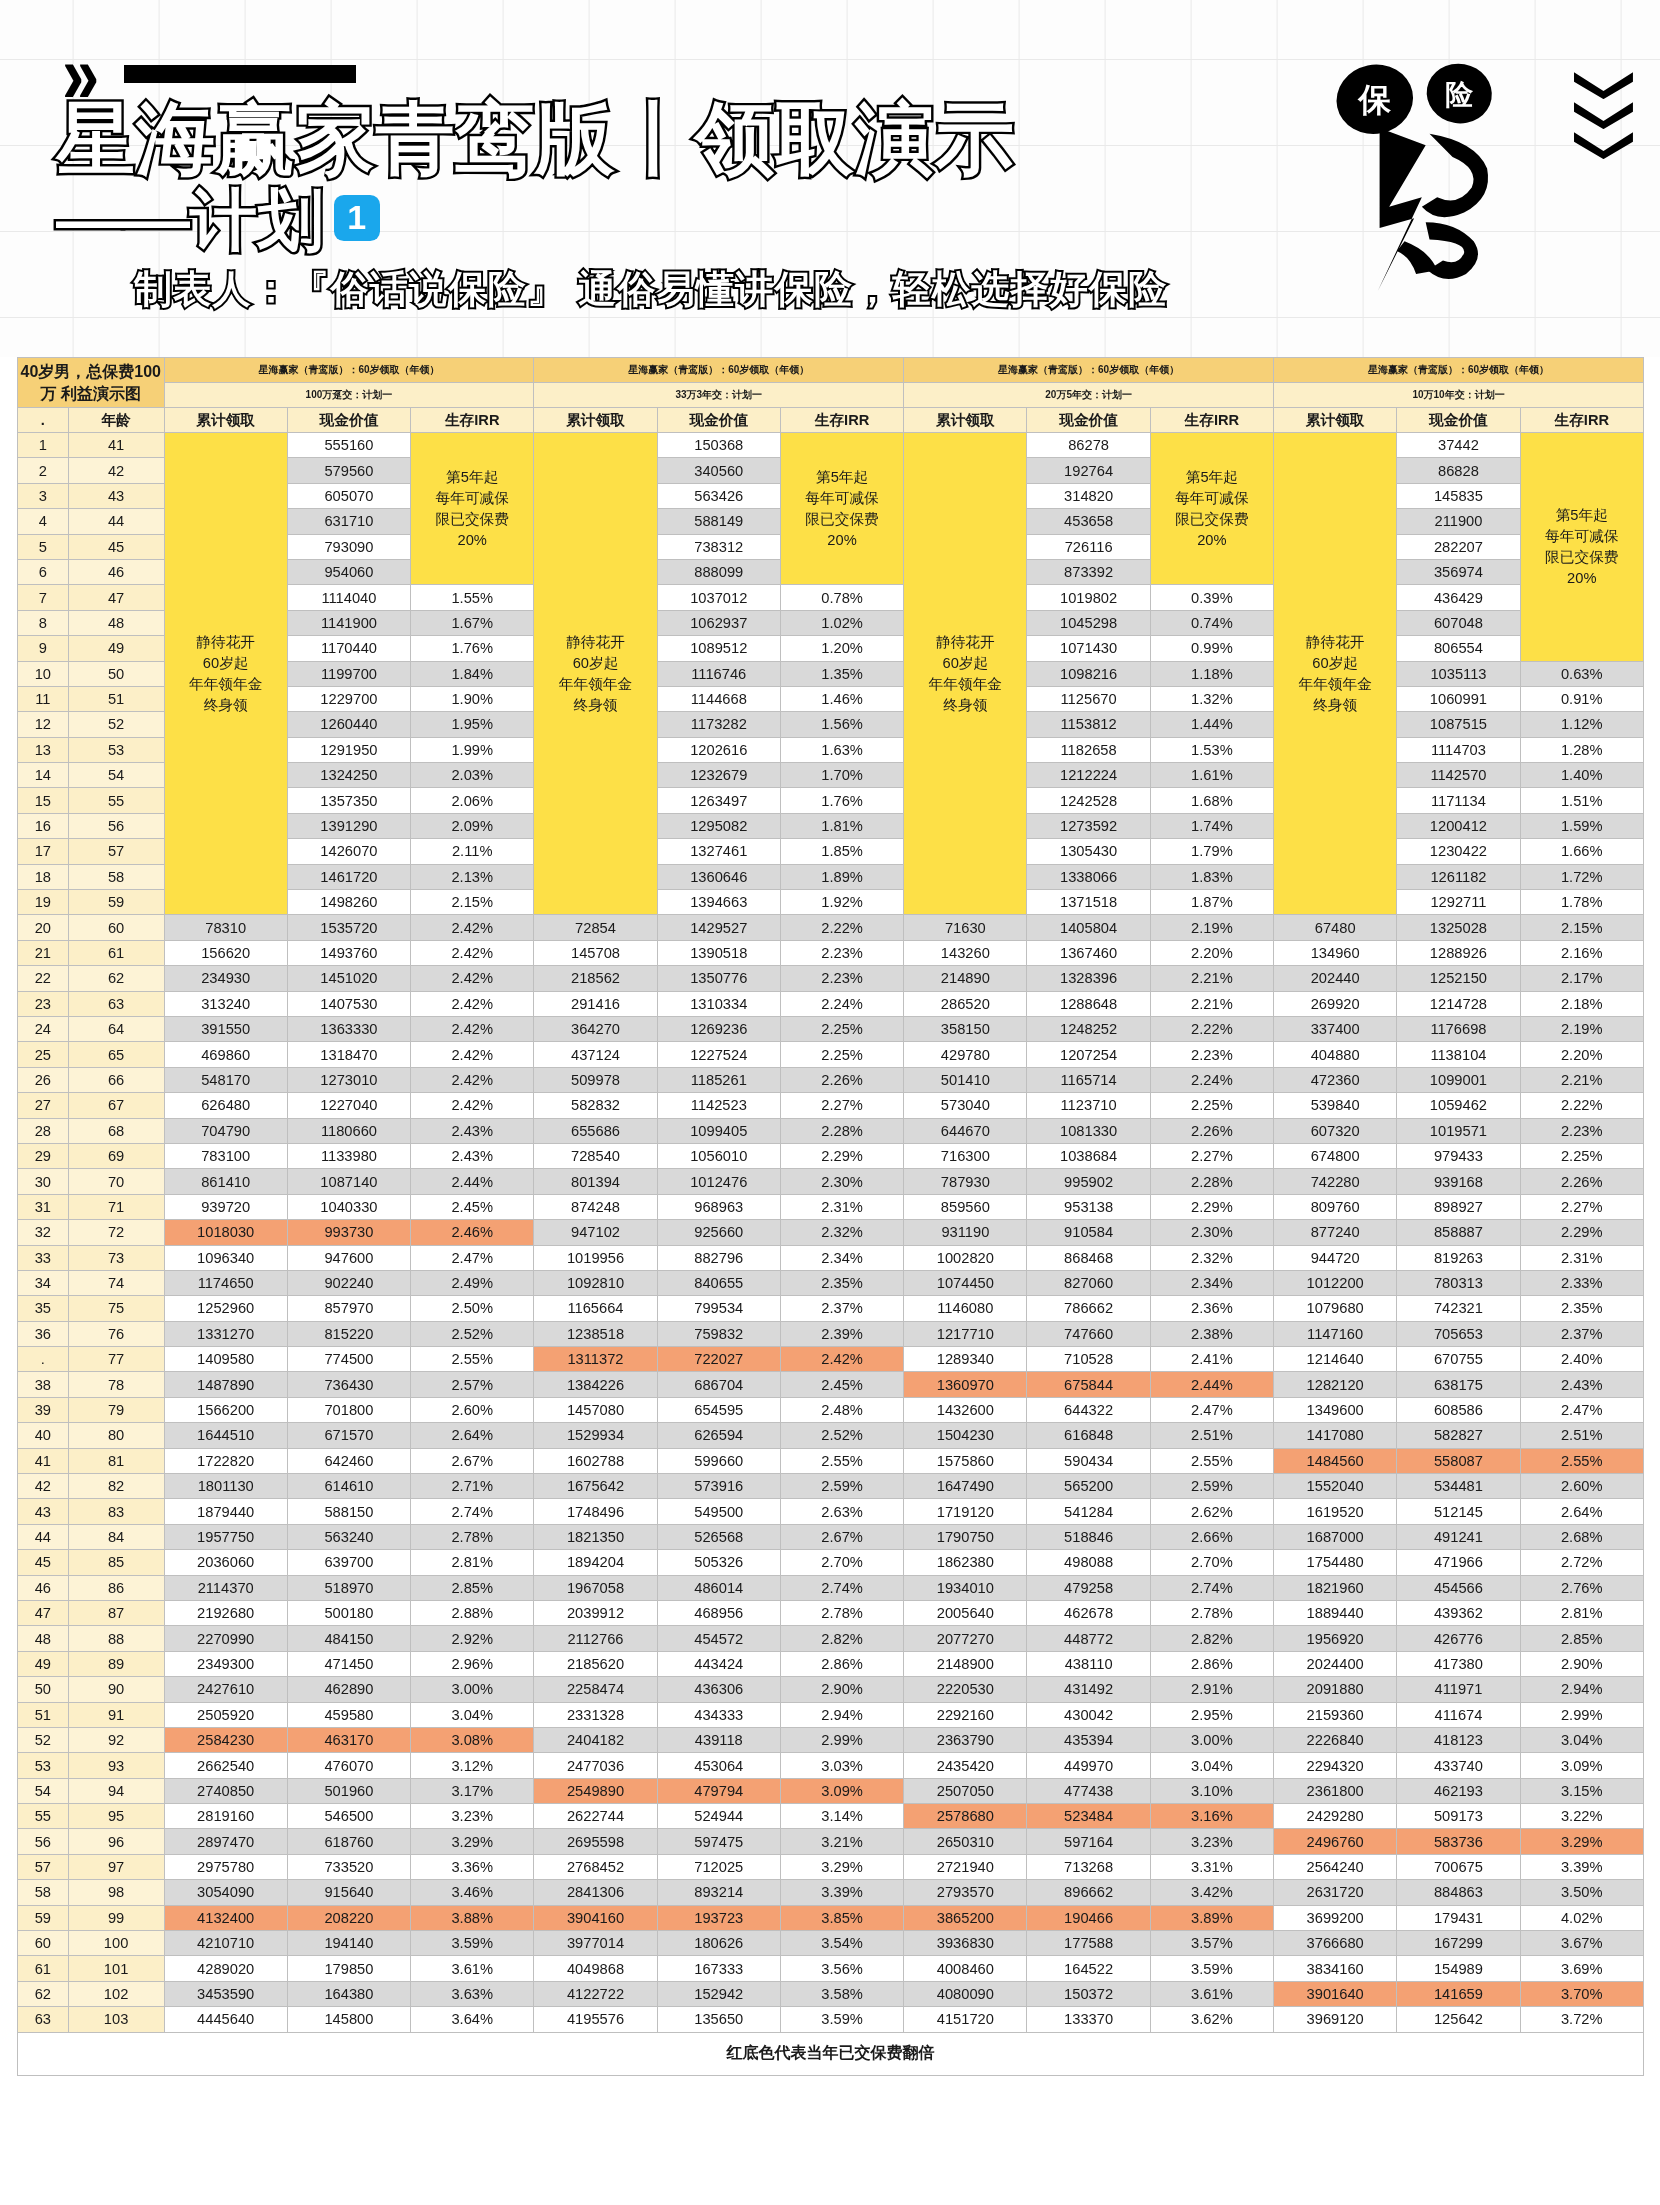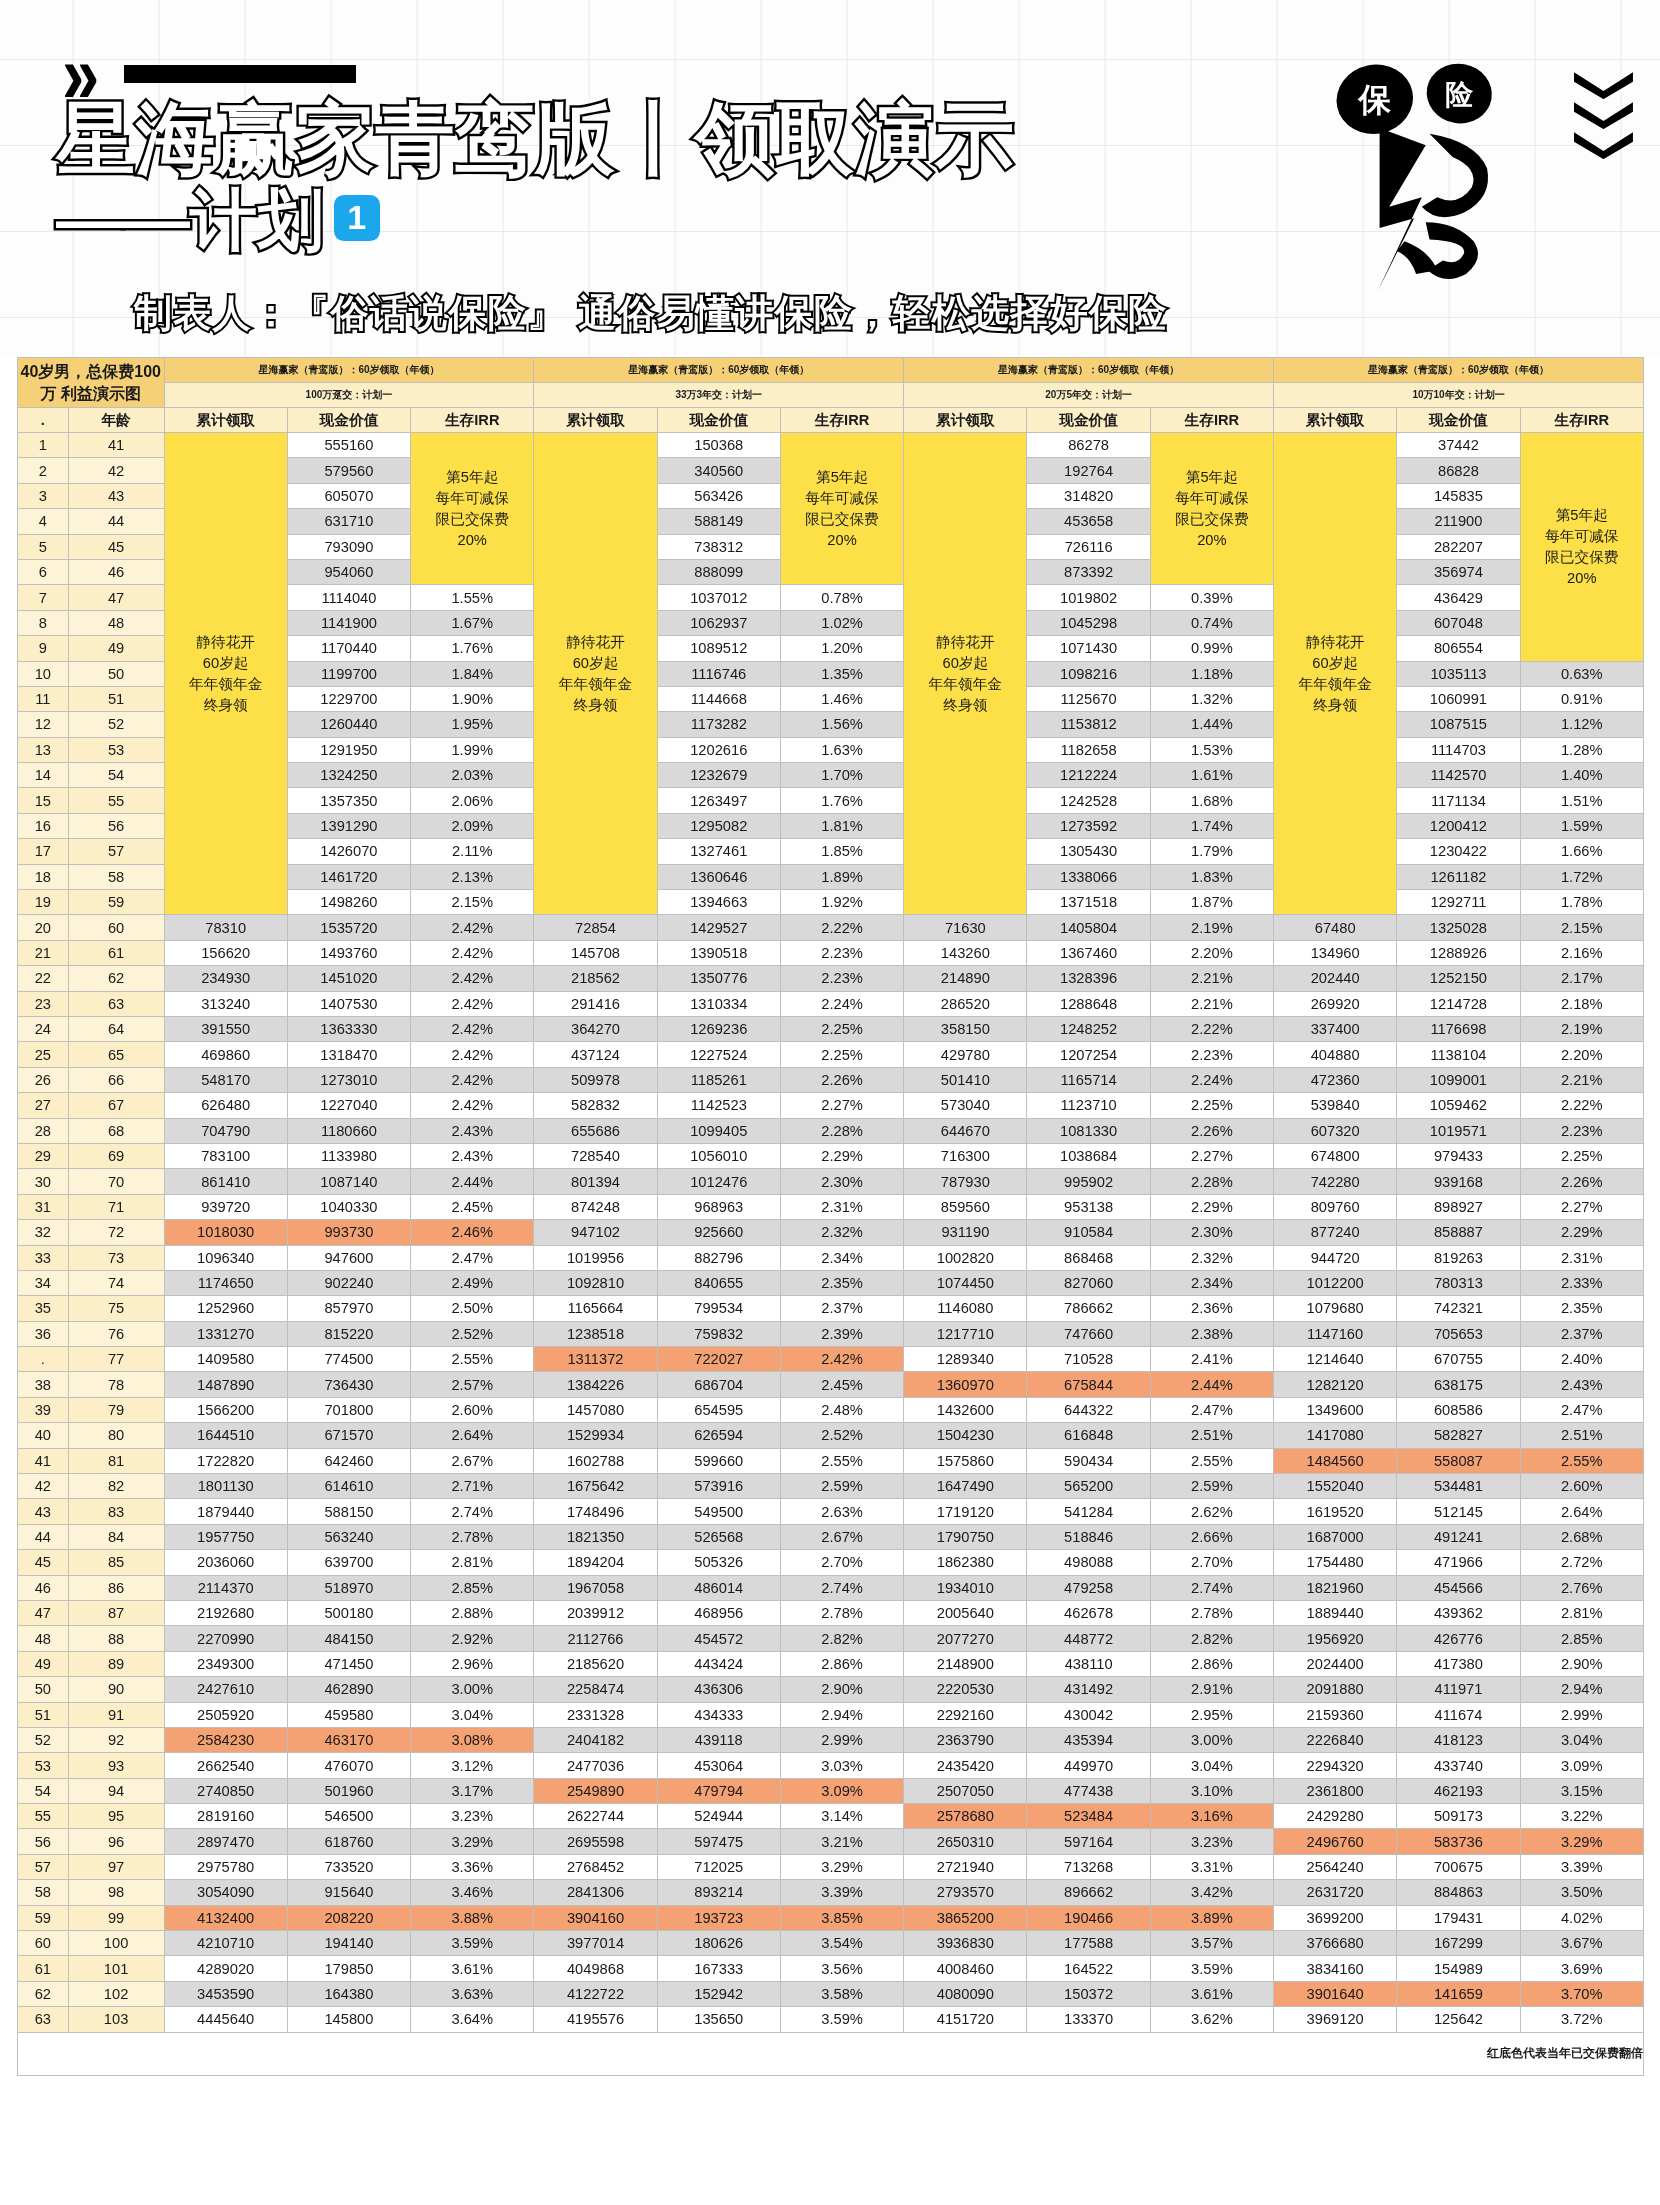--- a/index.html
+++ b/index.html
@@ -44,21 +44,21 @@
     display:flex; align-items:center; white-space:nowrap;
   }
   .planbadge {
     display:inline-flex; align-items:center; justify-content:center;
     width:46px; height:46px; border-radius:9.8px; background:#1aa7ec;
     color:#fff; font-size:34px; font-weight:700; margin-left:9.8px;
     -webkit-text-stroke: 0; paint-order: normal;
     position:relative; top:-1.8px;
   }
   .byline {
-    position:absolute; left:134px; top:288px;
+    position:absolute; left:134px; top:264px;
     font-size:38px; font-weight:900; color:#fff; white-space:nowrap;
     -webkit-text-stroke: 4px #000; paint-order: stroke fill; letter-spacing:1.3px;
   }
 
   
   .logo { position:absolute; right:147px; top:53px; width:192px; height:250px; }
   .logo svg { width:100%; height:100%; display:block; }
 
   .dchev { position:absolute; right:24.5px; top:71px; display:flex; flex-direction:column; gap:1.8px; }
   .dchev i { display:block; width:67px; height:28px; }
@@ -89,21 +89,21 @@
   td.num {
     font-size:14.7px; color:#1a1a1a; text-align:center; height:25.4px;
     font-family:"Liberation Sans", sans-serif;
   }
   td.idx { font-size:14.7px; text-align:center; color:#1a1a1a; height:25.4px; }
   td.note {
     font-size:14.7px; line-height:1.42; color:#1a1a1a; text-align:center;
     vertical-align:middle; background:#fde047; white-space:pre-line;
   }
   tr.footer td {
-    height:43px; text-align:right; font-size:12px; font-weight:700; color:#1a1a1a;
+    height:43px; text-align:center; font-size:16px; font-weight:700; color:#1a1a1a;
     background:#ffffff; border:0.9px solid #bfbfbf;
   }
 
   
   col.c-i { width:37px; }
   col.c-a { width:70px; }
   col.c-d { width:90px; }
 </style>
 </head>
 <body>

